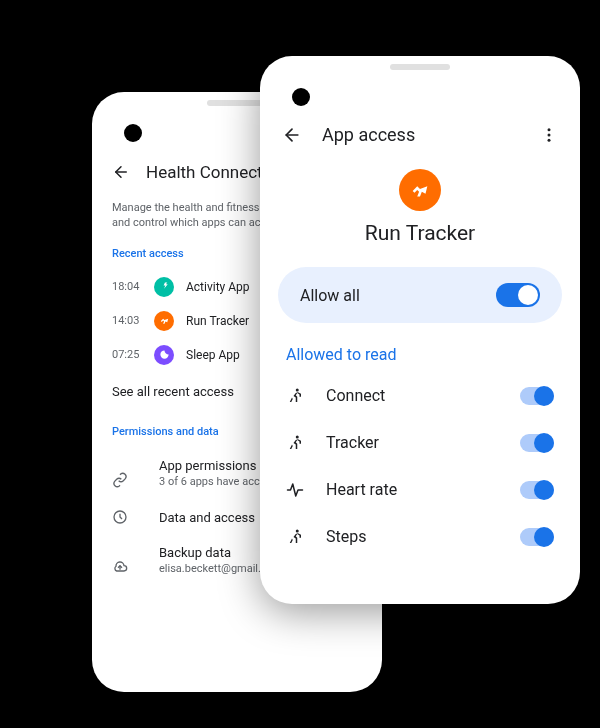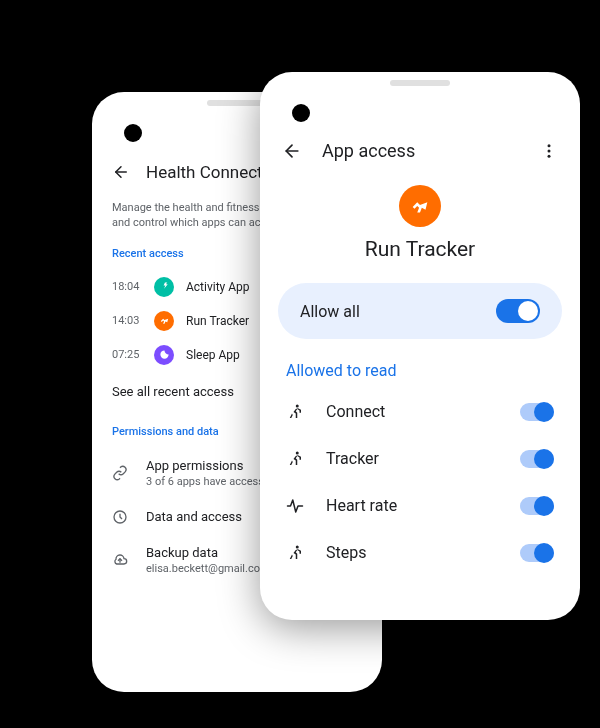--- a/index.html
+++ b/index.html
@@ -23,21 +23,21 @@
       overflow: hidden;
     }
     .phone-back {
       left: 92px;
       top: 92px;
       width: 290px;
       height: 600px;
     }
     .phone-front {
       left: 260px;
-      top: 72px;
+      top: 56px;
       width: 320px;
       height: 548px;
     }
     .speaker {
       position: absolute;
       top: 8px;
       left: 50%;
       transform: translateX(-50%);
       width: 60px;
       height: 6px;
@@ -115,22 +115,22 @@
       font-size: 12px;
       color: #202124;
     }
     .see-all {
       font-size: 13px;
       color: #202124;
       padding: 12px 0;
     }
     .perm-item {
       display: flex;
-      align-items: center;
-      gap: 16px;
+      align-items: flex-end;
+      gap: 29px;
       padding: 10px 0;
     }
     .perm-icon {
       width: 18px;
       text-align: center;
       font-size: 14px;
       color: #5f6368;
       padding-top: 1px;
     }
     .perm-label {

